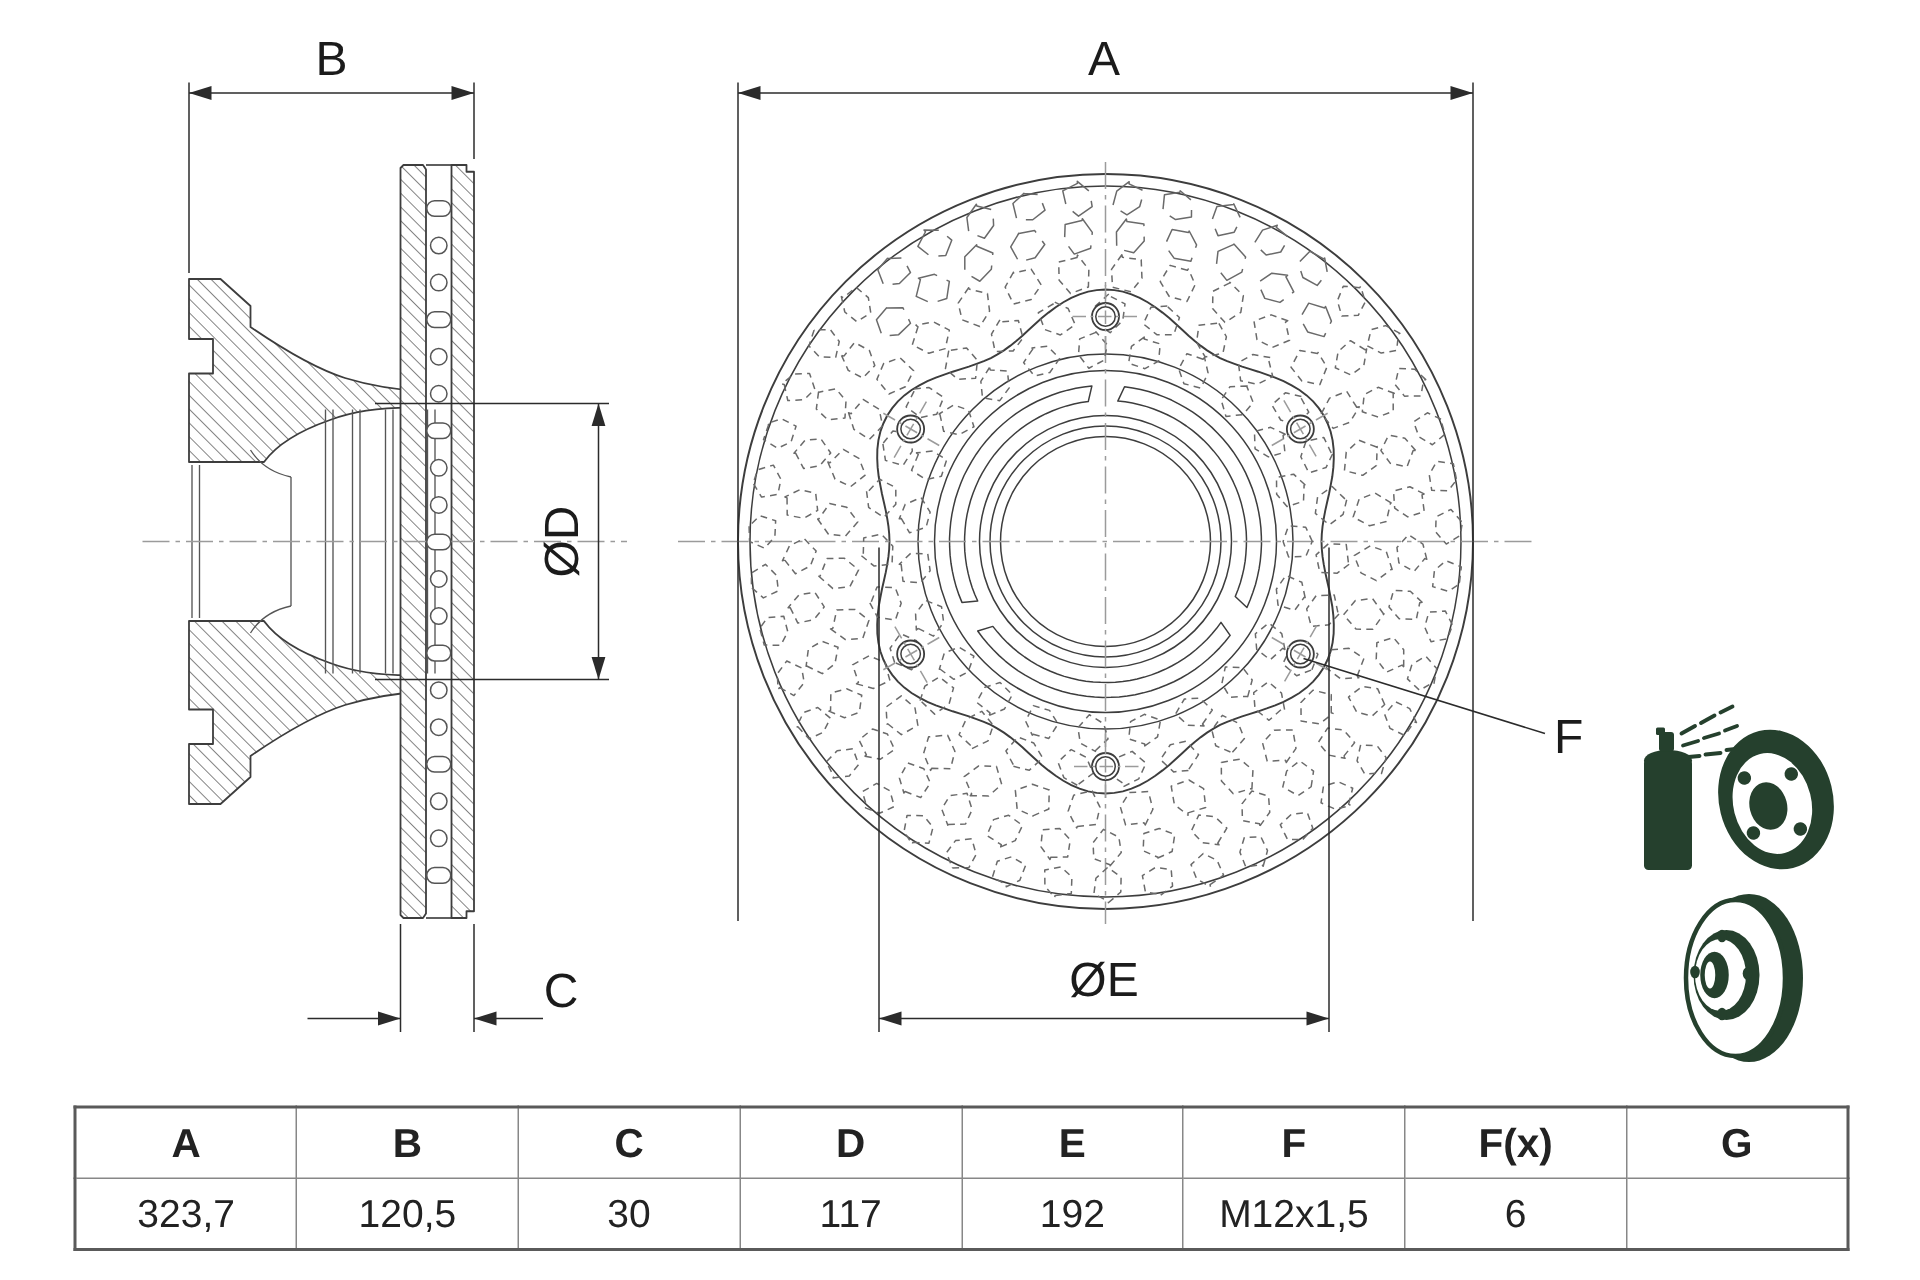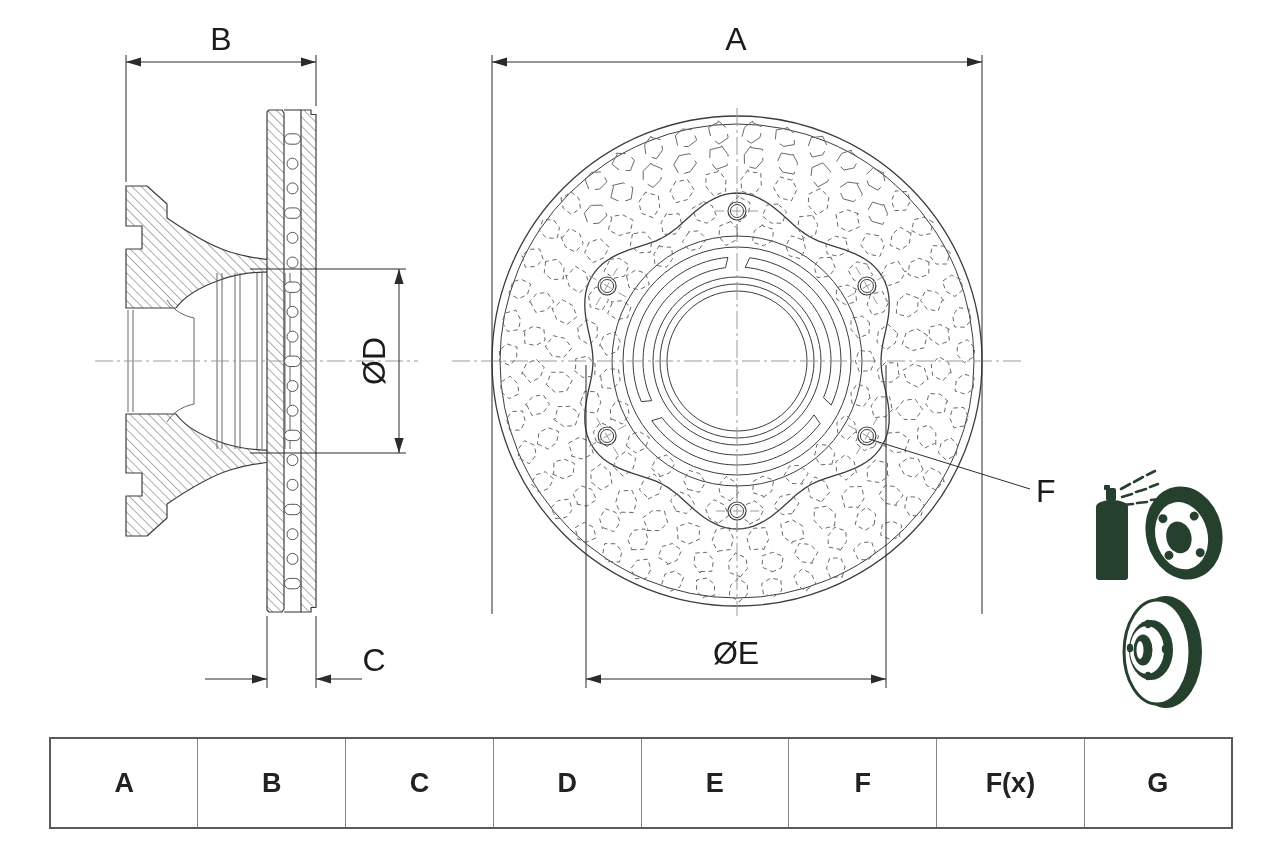--- a/index.html
+++ b/index.html
@@ -365,15 +365,25 @@
         <tr>
       <th>A</th>
       <th>B</th>
       <th>C</th>
       <th>D</th>
       <th>E</th>
       <th>F</th>
       <th>F(x)</th>
       <th>G</th>
     </tr>
+    <tr>
+      <td>323,7</td>
+      <td>120,5</td>
+      <td>30</td>
+      <td>117</td>
+      <td>192</td>
+      <td>M12x1,5</td>
+      <td>6</td>
+      <td></td>
+    </tr>
   </tbody>
     </table>
 </div>
 
 </body></html>

